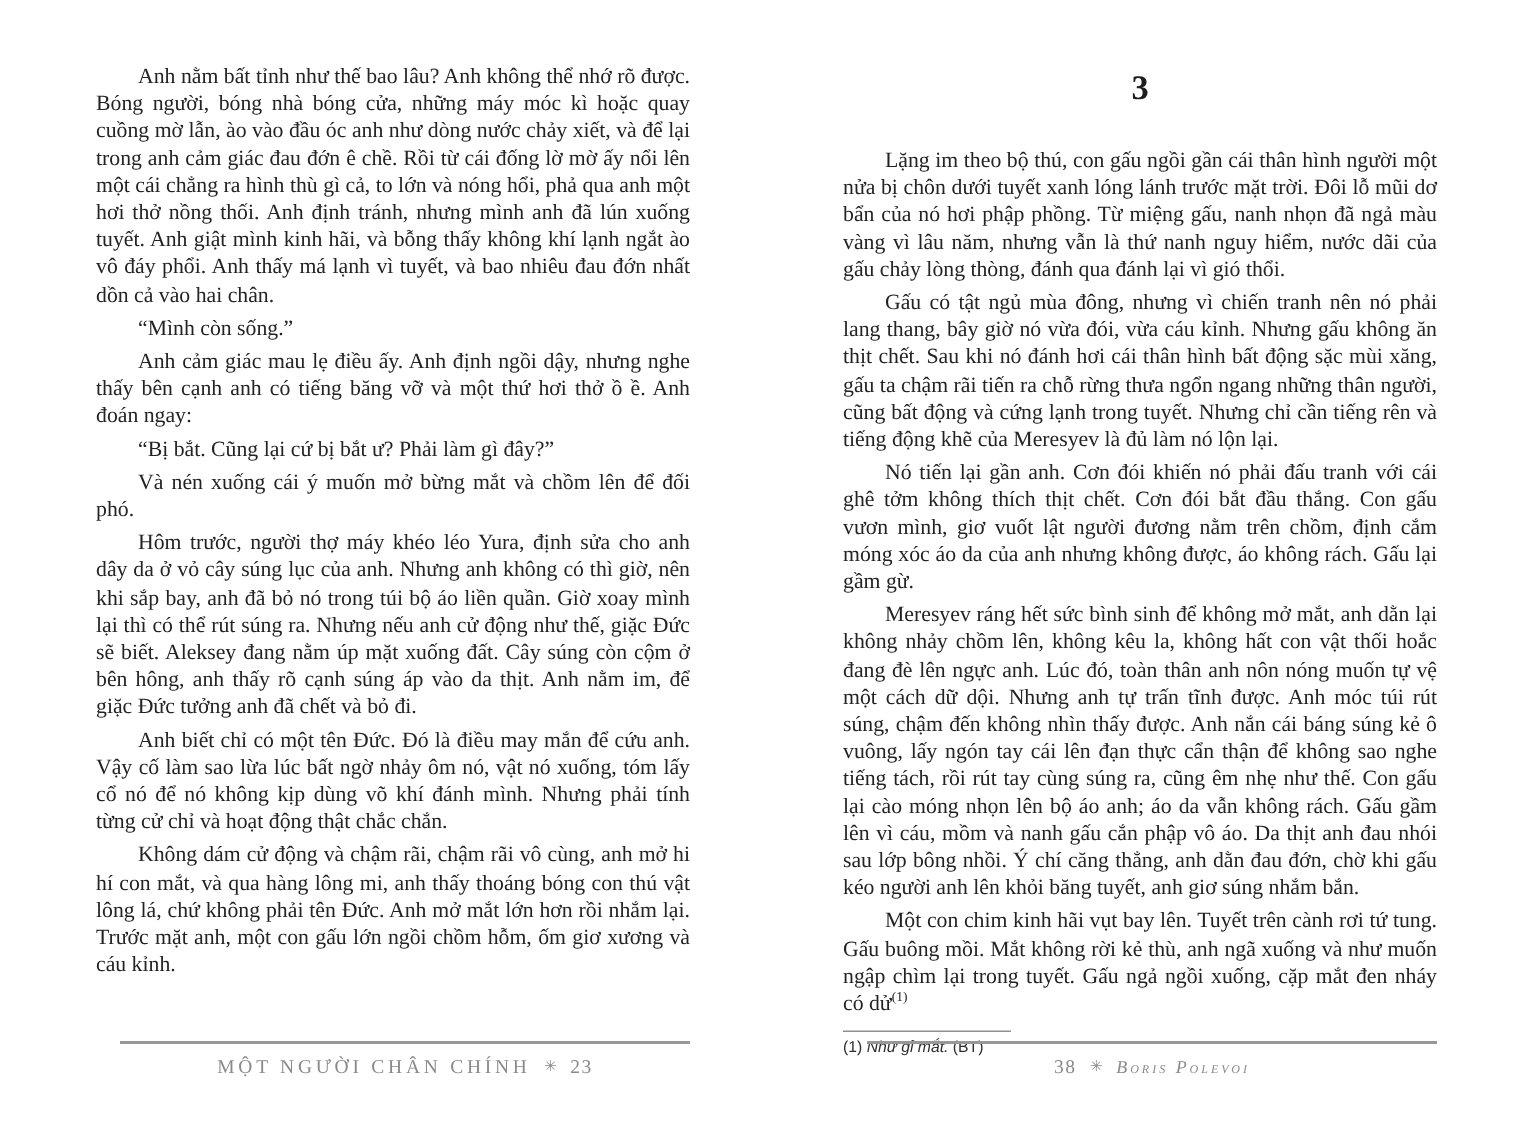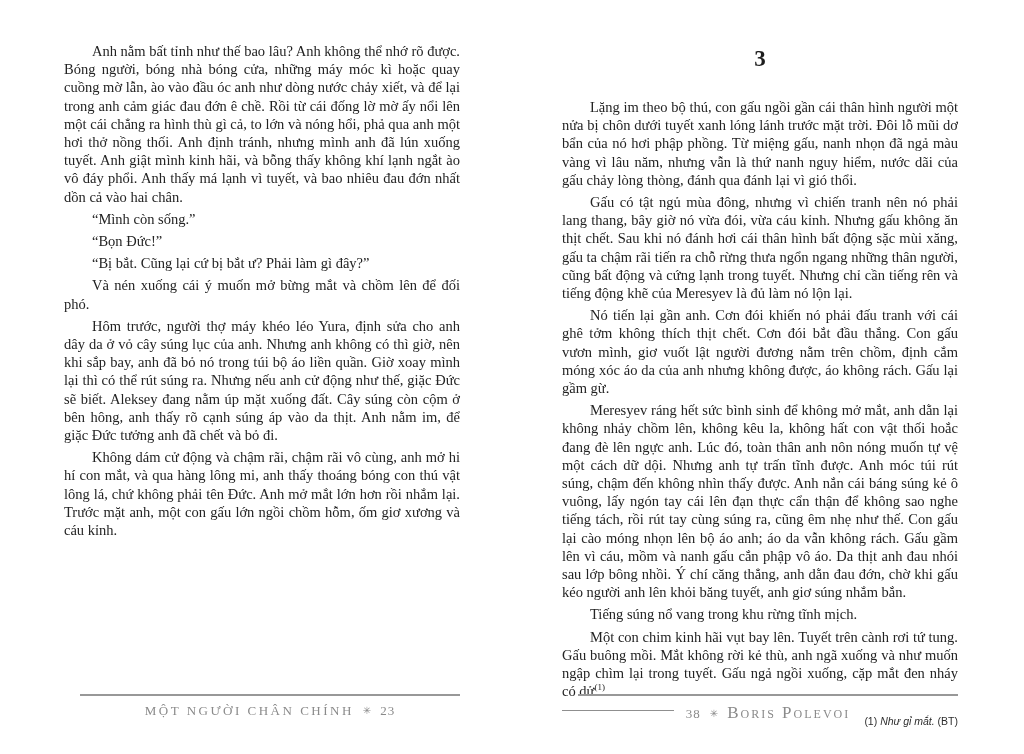--- a/index.html
+++ b/index.html
@@ -31,21 +31,21 @@
     text-align: justify;
     text-indent: 28px;
     color: #232323;
   }
   .para.dialogue { }
   .para sup {
     font-size: 9px;
     line-height: 0;
     vertical-align: super;
   }
-  .footnote-block { margin-top: 9px; text-align: right; }
+  .footnote-block { margin-top: 9px; }
   .footnote-rule {
     width: 112px; height: 0;
     border-top: 1.5px solid #8f8f8f;
     margin-bottom: 4px;
   }
   .footnote {
     font-family: "Liberation Sans", sans-serif;
     font-size: 10.5px;
     color: #2e2e2e;
   }
@@ -63,62 +63,63 @@
     font-size: 11.5px;
   }
   .running-title {
     letter-spacing: 2.5px;
     font-variant: small-caps;
     font-size: 13px;
   }
   .author-name {
     font-variant: small-caps;
     letter-spacing: 2px;
-    font-size: 17px;
+    font-size: 12px;
+    font-style: italic;
   }
   .footer-page-number { font-size: 13px; letter-spacing: 1px; }
   .footer-sep {
     font-size: 10px;
     margin: 0 9px;
     color: #8a8a8a;
     vertical-align: 1px;
   }
 </style>
 </head>
 <body>
 
 <div class="spread">
 
   <div class="page page-left">
     <div class="text-area" id="left-paragraphs">
         <p class="para normal">Anh nằm bất tỉnh như thế bao lâu? Anh không thể nhớ rõ được. Bóng người, bóng nhà bóng cửa, những máy móc kì hoặc quay cuồng mờ lẫn, ào vào đầu óc anh như dòng nước chảy xiết, và để lại trong anh cảm giác đau đớn ê chề. Rồi từ cái đống lờ mờ ấy nổi lên một cái chẳng ra hình thù gì cả, to lớn và nóng hổi, phả qua anh một hơi thở nồng thối. Anh định tránh, nhưng mình anh đã lún xuống tuyết. Anh giật mình kinh hãi, và bỗng thấy không khí lạnh ngắt ào vô đáy phổi. Anh thấy má lạnh vì tuyết, và bao nhiêu đau đớn nhất dồn cả vào hai chân.</p>
         <p class="para dialogue">“Mình còn sống.”</p>
-        <p class="para dialogue">“Bọn Đức!”</p>
+        <p class="para normal">Anh cảm giác mau lẹ điều ấy. Anh định ngồi dậy, nhưng nghe thấy bên cạnh anh có tiếng băng vỡ và một thứ hơi thở ồ ề. Anh đoán ngay:</p>
         <p class="para dialogue">“Bị bắt. Cũng lại cứ bị bắt ư? Phải làm gì đây?”</p>
         <p class="para normal">Và nén xuống cái ý muốn mở bừng mắt và chồm lên để đối phó.</p>
         <p class="para normal">Hôm trước, người thợ máy khéo léo Yura, định sửa cho anh dây da ở vỏ cây súng lục của anh. Nhưng anh không có thì giờ, nên khi sắp bay, anh đã bỏ nó trong túi bộ áo liền quần. Giờ xoay mình lại thì có thể rút súng ra. Nhưng nếu anh cử động như thế, giặc Đức sẽ biết. Aleksey đang nằm úp mặt xuống đất. Cây súng còn cộm ở bên hông, anh thấy rõ cạnh súng áp vào da thịt. Anh nằm im, để giặc Đức tưởng anh đã chết và bỏ đi.</p>
+        <p class="para normal">Anh biết chỉ có một tên Đức. Đó là điều may mắn để cứu anh. Vậy cố làm sao lừa lúc bất ngờ nhảy ôm nó, vật nó xuống, tóm lấy cổ nó để nó không kịp dùng võ khí đánh mình. Nhưng phải tính từng cử chỉ và hoạt động thật chắc chắn.</p>
         <p class="para normal">Không dám cử động và chậm rãi, chậm rãi vô cùng, anh mở hi hí con mắt, và qua hàng lông mi, anh thấy thoáng bóng con thú vật lông lá, chứ không phải tên Đức. Anh mở mắt lớn hơn rồi nhắm lại. Trước mặt anh, một con gấu lớn ngồi chồm hỗm, ốm giơ xương và cáu kỉnh.</p>
       </div>
     <div class="page-footer">
       <div class="footer-rule"></div>
       <div class="footer-line">
         <span class="running-title">MỘT NGƯỜI CHÂN CHÍNH</span><span class="footer-sep">✳</span><span class="footer-page-number">23</span>
       </div>
     </div>
   </div>
 
   <div class="page page-right">
     <div class="text-area">
       <div class="chapter-number">3</div>
       <div id="right-paragraphs">
           <p class="para normal">Lặng im theo bộ thú, con gấu ngồi gần cái thân hình người một nửa bị chôn dưới tuyết xanh lóng lánh trước mặt trời. Đôi lỗ mũi dơ bẩn của nó hơi phập phồng. Từ miệng gấu, nanh nhọn đã ngả màu vàng vì lâu năm, nhưng vẫn là thứ nanh nguy hiểm, nước dãi của gấu chảy lòng thòng, đánh qua đánh lại vì gió thổi.</p>
           <p class="para normal">Gấu có tật ngủ mùa đông, nhưng vì chiến tranh nên nó phải lang thang, bây giờ nó vừa đói, vừa cáu kỉnh. Nhưng gấu không ăn thịt chết. Sau khi nó đánh hơi cái thân hình bất động sặc mùi xăng, gấu ta chậm rãi tiến ra chỗ rừng thưa ngổn ngang những thân người, cũng bất động và cứng lạnh trong tuyết. Nhưng chỉ cần tiếng rên và tiếng động khẽ của Meresyev là đủ làm nó lộn lại.</p>
           <p class="para normal">Nó tiến lại gần anh. Cơn đói khiến nó phải đấu tranh với cái ghê tởm không thích thịt chết. Cơn đói bắt đầu thắng. Con gấu vươn mình, giơ vuốt lật người đương nằm trên chồm, định cắm móng xóc áo da của anh nhưng không được, áo không rách. Gấu lại gầm gừ.</p>
           <p class="para normal">Meresyev ráng hết sức bình sinh để không mở mắt, anh dằn lại không nhảy chồm lên, không kêu la, không hất con vật thối hoắc đang đè lên ngực anh. Lúc đó, toàn thân anh nôn nóng muốn tự vệ một cách dữ dội. Nhưng anh tự trấn tĩnh được. Anh móc túi rút súng, chậm đến không nhìn thấy được. Anh nắn cái báng súng kẻ ô vuông, lấy ngón tay cái lên đạn thực cẩn thận để không sao nghe tiếng tách, rồi rút tay cùng súng ra, cũng êm nhẹ như thế. Con gấu lại cào móng nhọn lên bộ áo anh; áo da vẫn không rách. Gấu gầm lên vì cáu, mồm và nanh gấu cắn phập vô áo. Da thịt anh đau nhói sau lớp bông nhồi. Ý chí căng thẳng, anh dằn đau đớn, chờ khi gấu kéo người anh lên khỏi băng tuyết, anh giơ súng nhắm bắn.</p>
-          <p class="para normal">Tiếng súng nổ vang trong khu rừng tĩnh mịch.</p>
           <p class="para normal">Một con chim kinh hãi vụt bay lên. Tuyết trên cành rơi tứ tung. Gấu buông mồi. Mắt không rời kẻ thù, anh ngã xuống và như muốn ngập chìm lại trong tuyết. Gấu ngả ngồi xuống, cặp mắt đen nháy có dử<sup>(1)</sup></p>
         </div>
       <div class="footnote-block">
         <div class="footnote-rule"></div>
         <div class="footnote">
           <span>(1)</span>
           <em>Như gỉ mắt.</em>
           <span>(BT)</span>
         </div>
       </div>

